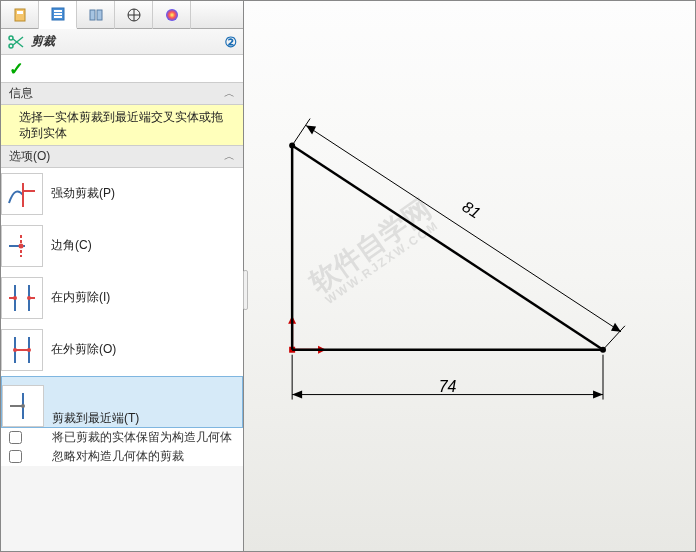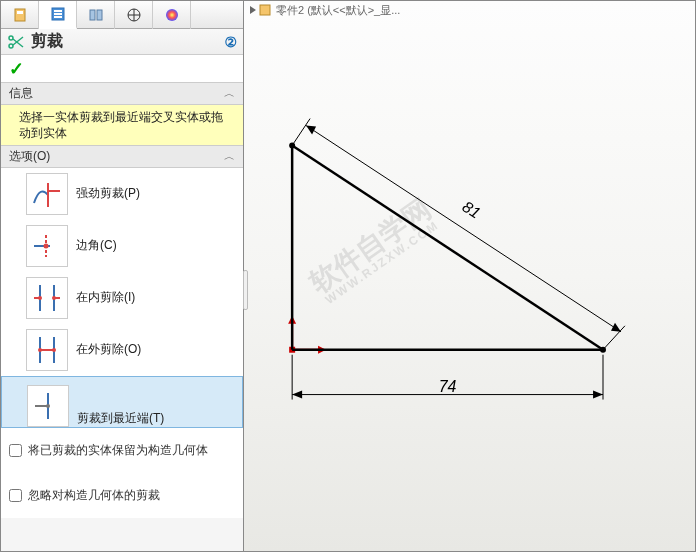--- a/index.html
+++ b/index.html
@@ -8,38 +8,38 @@
   
   .left-panel { width: 243px; height: 100%; border-right: 1px solid #888; background: #f5f5f5; display: flex; flex-direction: column; }
   
   .tab-strip { display: flex; height: 28px; background: linear-gradient(#fdfdfd, #e8e8e8); border-bottom: 1px solid #aaa; }
   .tab { width: 38px; height: 28px; display: flex; align-items: center; justify-content: center; border-right: 1px solid #ccc; cursor: pointer; }
   .tab.active { background: #fff; border-bottom: 2px solid #fff; }
   .tab-icon { width: 16px; height: 16px; display: inline-block; }
   
   .title-row { display: flex; align-items: center; height: 26px; background: linear-gradient(#f8f8f8, #eee); border-bottom: 1px solid #ccc; padding: 0 6px; }
   .title-row .scissors { margin-right: 6px; }
-  .title-row .title-text { font-size: 16px; font-weight: bold; color: #333; flex: 1; }
+  .title-row .title-text { font-size: 12px; font-weight: bold; color: #333; flex: 1; font-style: italic; }
   .title-row .help-icon { color: #1a6db5; font-weight: bold; font-size: 14px; cursor: pointer; }
   
   .check-row { height: 28px; display: flex; align-items: center; padding: 0 8px; background: #fff; border-bottom: 1px solid #ccc; }
   .check-icon { color: #0a0; font-size: 18px; font-weight: bold; cursor: pointer; }
   
   .section-header { display: flex; align-items: center; justify-content: space-between; height: 22px; padding: 0 8px; font-size: 12px; color: #333; background: #eaeaea; border-bottom: 1px solid #ccc; cursor: pointer; }
   .section-header .chev { color: #666; font-size: 11px; }
   
   .info-box { background: #ffffbb; padding: 4px 18px; font-size: 12px; line-height: 1.35; border-bottom: 1px solid #ccc; color: #222; }
   
   .option-list { background: #fff; }
-  .option-item { display: flex; align-items: center; height: 52px; padding: 0 25px; border-bottom: 1px solid transparent; cursor: pointer; }
+  .option-item { display: flex; align-items: center; height: 52px; padding: 0 0; border-bottom: 1px solid transparent; cursor: pointer; }
   .option-item.selected { background: #d6eaf8; border: 1px solid #7fb6e0; align-items: flex-end; }
   .option-icon-box { width: 42px; height: 42px; border: 1px solid #ccc; background: #fff; display: flex; align-items: center; justify-content: center; margin-right: 8px; }
   .option-label { font-size: 12px; color: #222; }
   
-  .checkbox-row { display: flex; align-items: center; padding: 14px 8px; font-size: 12px; color: #333; background: #fff; }
+  .checkbox-row { display: flex; align-items: center; padding: 1px 8px; font-size: 12px; color: #333; background: #fff; gap: 24px; }
   .checkbox-row input { margin-right: 6px; }
   
   .viewport { flex: 1; position: relative; background: linear-gradient(#fdfdfd 0%, #f5f5f3 50%, #e8e8e4 100%); }
   .doc-tab-strip { position: absolute; top: 0; left: 6px; display: flex; align-items: center; height: 18px; }
   .doc-tab-icon { width: 14px; height: 14px; margin-right: 4px; }
   .doc-tab-text { font-size: 11px; color: #666; }
   
   .watermark { position: absolute; top: 230px; left: 60px; font-size: 28px; color: rgba(150,150,150,0.25); font-weight: bold; transform: rotate(-35deg); pointer-events: none; line-height: 1; text-align: center; }
   .watermark .sub { font-size: 12px; display: block; letter-spacing: 2px; }
   
@@ -186,27 +186,20 @@
     </label>
     <label class="checkbox-row">
       <input type="checkbox" style="">
       <span>忽略对构造几何体的剪裁</span>
     </label>
   </div>
 
   <div class="divider-handle"></div>
 
   <div class="viewport">
-    <div class="doc-tab-strip">
-      <span class="triangle-play"></span>
-      <svg class="doc-tab-icon" viewBox="0 0 14 14">
-          <rect x="2" y="2" width="10" height="10" fill="#f5c56b" stroke="#b88a2c"></rect>
-        </svg>
-      <span class="doc-tab-text">零件2 (默认&lt;&lt;默认&gt;_显...</span>
-    </div>
 
     <div class="watermark">
       <span>软件自学网</span>
       <span class="sub">WWW.RJZXW.COM</span>
     </div>
 
     <svg class="sketch-svg" viewBox="0 0 452 552">
 
       <g>
         <line x1="48" y1="350" x2="48" y2="320" stroke="#c00" stroke-width="2"></line>

